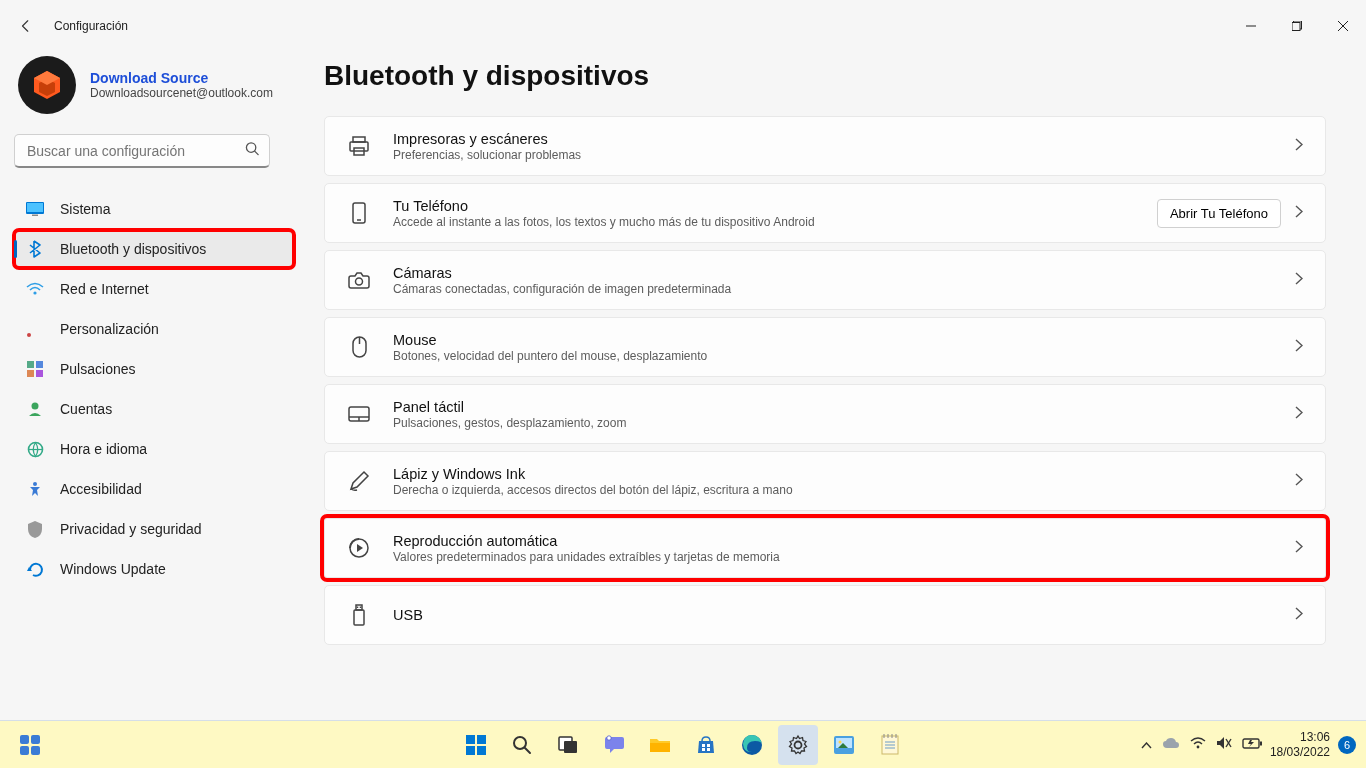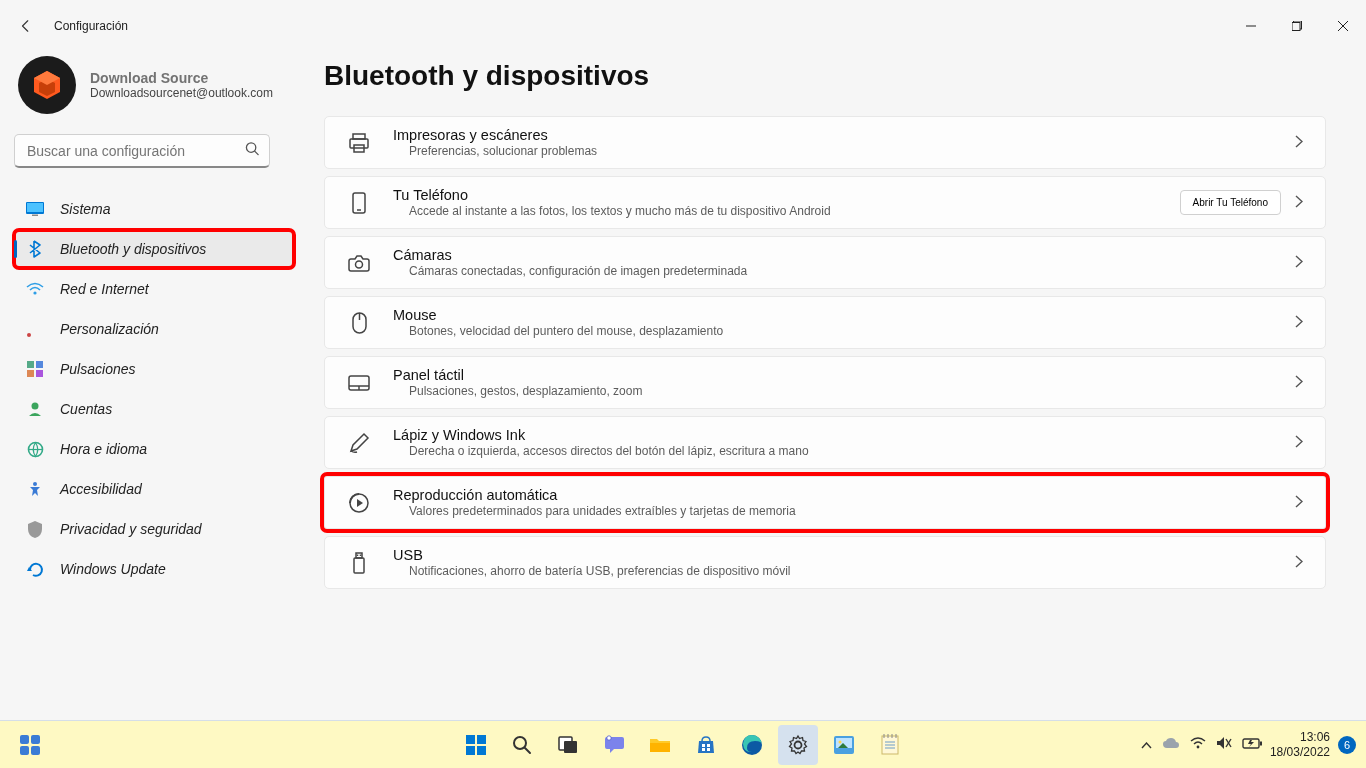--- a/index.html
+++ b/index.html
@@ -12,45 +12,45 @@
   .win-controls { margin-left: auto; display: flex; }
   .win-btn { width: 46px; height: 40px; display: flex; align-items: center; justify-content: center; cursor: pointer; }
   .win-btn svg { width: 10px; height: 10px; }
 
   
   .app { display: flex; height: calc(100% - 40px - 48px); }
   .sidebar { width: 310px; padding: 16px 6px 0 14px; }
   .account { display: flex; align-items: center; gap: 14px; margin-bottom: 20px; padding-left: 4px; }
   .avatar { width: 58px; height: 58px; border-radius: 50%; background: #1b1b1b; display: flex; align-items: center; justify-content: center; }
   .avatar svg { width: 40px; height: 40px; }
-  .account .name { font-size: 14px; font-weight: 600; color: #737373; }
+  .account .name { font-size: 14px; font-weight: 600; color: #1d4ed8; }
   .account .email { font-size: 12px; color: #444; }
 
   .search { position: relative; margin-bottom: 22px; width: 256px; }
   .search input { width: 100%; height: 34px; border: 1px solid #d0d0d0; border-bottom: 2px solid #888; border-radius: 5px; background: #fdfdfd; padding: 0 36px 0 12px; font-size: 14px; outline: none; }
   .search .mag { position: absolute; right: 10px; top: 50%; transform: translateY(-50%); color: #555; }
 
   .nav { display: flex; flex-direction: column; gap: 2px; }
-  .nav-item { display: flex; align-items: center; height: 38px; padding: 0 10px 0 12px; border-radius: 5px; cursor: pointer; font-size: 14px; color: #222; gap: 16px; position: relative; font-style: italic; }
+  .nav-item { display: flex; align-items: center; height: 38px; padding: 0 10px 0 12px; border-radius: 5px; cursor: pointer; font-size: 14px; color: #222; gap: 16px; position: relative; }
   .nav-item.active { background: #eaeaea; }
   .nav-item.active::before { content: ""; position: absolute; left: 0; top: 10px; bottom: 10px; width: 3px; border-radius: 2px; background: #0067c0; }
   .nav-ico { width: 18px; height: 18px; display: flex; align-items: center; justify-content: center; }
 
   .highlight-red { outline: 4px solid #ff0000; outline-offset: -2px; }
 
   
   .main { flex: 1; padding: 20px 40px 10px 14px; }
   .main h1 { font-size: 28px; font-weight: 600; color: #111; margin-bottom: 24px; }
   .cards { display: flex; flex-direction: column; gap: 4px; }
-  .card { background: #fdfdfd; border: 1px solid #e8e8e8; border-radius: 5px; height: 53px; display: flex; align-items: center; padding: 0 22px; cursor: pointer; margin-bottom: 3px; }
+  .card { background: #fdfdfd; border: 1px solid #e8e8e8; border-radius: 5px; height: 60px; display: flex; align-items: center; padding: 0 22px; cursor: pointer; margin-bottom: 3px; }
   .card-ico { width: 24px; height: 24px; display: flex; align-items: center; justify-content: center; margin-right: 22px; color: #333; }
   .card-text { flex: 1; }
   .card-title { font-size: 14.5px; color: #111; }
-  .card-sub { font-size: 12px; color: #5c5c5c; margin-top: 1px; margin-left: 16px; }
-  .card-action-btn { background: #fff; border: 1px solid #d0d0d0; border-radius: 4px; padding: 6px 12px; font-size: 10px; margin-right: 14px; cursor: pointer; }
+  .card-sub { font-size: 12px; color: #5c5c5c; margin-top: 1px; }
+  .card-action-btn { background: #fff; border: 1px solid #d0d0d0; border-radius: 4px; padding: 6px 12px; font-size: 13px; margin-right: 14px; cursor: pointer; }
   .chev { color: #555; }
   .card.hl { outline: 4px solid #ff0000; outline-offset: 0; border-radius: 3px; }
 
   
   .taskbar { position: absolute; left: 0; right: 0; bottom: 0; height: 48px; background: #fef9c3; border-top: 1px solid #d5dee8; display: flex; align-items: center; }
   .task-center { position: absolute; left: 50%; transform: translateX(-50%); display: flex; gap: 6px; }
   .tbtn { width: 40px; height: 40px; border-radius: 4px; display: flex; align-items: center; justify-content: center; cursor: pointer; }
   .tbtn.active { background: #d5e1ee; }
   .task-left { position: absolute; left: 10px; display: flex; align-items: center; }
   .widgets { width: 40px; height: 40px; display:flex; align-items:center; justify-content:center; border-radius:4px; cursor:pointer; }
@@ -338,21 +338,20 @@
         <span class="card-ico">
             <svg width="12" height="22" viewBox="0 0 12 22" fill="none" stroke="#444" stroke-width="1.5">
               <rect x="3" y="1" width="6" height="5"></rect>
               <rect x="1" y="6" width="10" height="15" rx="1"></rect>
               <line x1="4.5" y1="2.5" x2="4.5" y2="4"></line>
               <line x1="7.5" y1="2.5" x2="7.5" y2="4"></line>
             </svg>
           </span>
         <div class="card-text">
           <div class="card-title">USB</div>
-          <div class="card-sub">Notificaciones, ahorro de batería USB, preferencias de dispositivo móvil</div>
         </div>
         <span class="chev"><svg width="8" height="13" viewBox="0 0 8 13">
               <path d="M1 1 L7 6.5 L1 12" fill="none" stroke="#555" stroke-width="1.4"></path>
             </svg></span>
       </div>
 
     </div>
   </div>
 </div>
 

